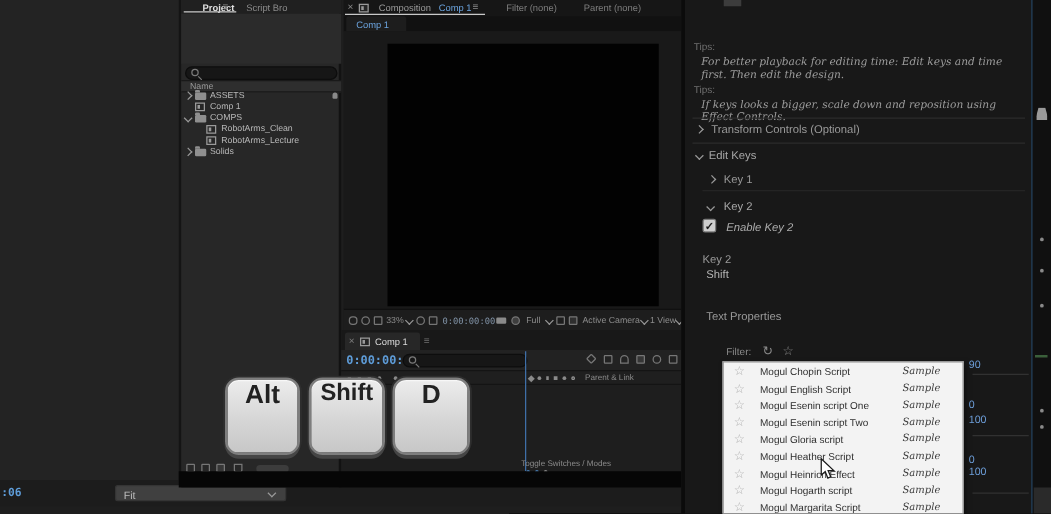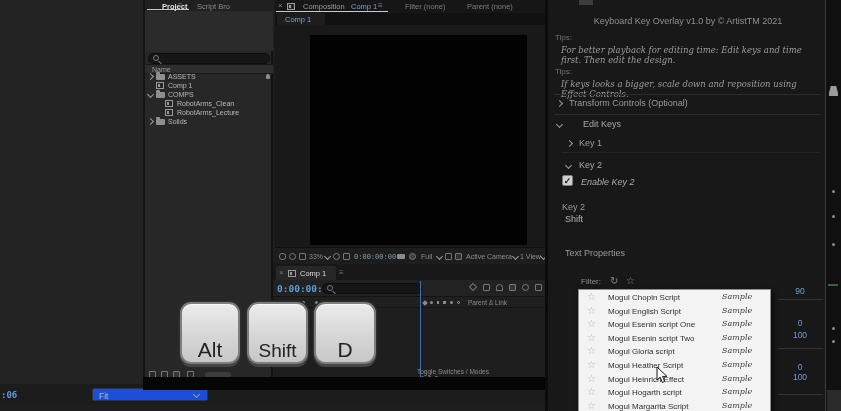--- a/index.html
+++ b/index.html
@@ -31,46 +31,46 @@
   .mag { width:6px; height:6px; border:1px solid #7a7a7a; border-radius:50%; }
   .mag::after { content:""; position:absolute; width:4px; height:1px; background:#7a7a7a; transform:rotate(45deg); left:4px; top:6px; }
   
   .gicon { width:7px; height:7px; border:1px solid #868686; border-radius:1px; opacity:.85; }
   .dot   { width:3px; height:3px; background:#8a8a8a; border-radius:50%; }
   .key {
     position:absolute; top:302px; height:62px; border-radius:11px;
     background:linear-gradient(180deg,#ececec 0%, #d6d6d6 55%, #c7c7c7 100%);
     border:2px solid #7e7e7e;
     box-shadow:0 3px 0 #454545, 0 0 0 1.5px #2e2e2e, inset 0 1px 0 #f7f7f7;
-    display:flex; align-items:flex-end; justify-content:center;
-    color:#222; font-weight:normal; z-index:30;
+    display:flex; align-items:flex-start; justify-content:center;
+    color:#222; font-weight:bold; z-index:30;
   }
   .searchbox { background:#161616; border:1px solid #0d0d0d; border-radius:6px; }
   .cb { width:11px; height:11px; background:#cfcfcf; border:1px solid #7c7c7c; border-radius:2px;
         color:#1c1c1c; font-size:9px; line-height:10px; text-align:center; font-weight:bold; }
   .fontrow { position:absolute; left:0; width:193px; height:13.6px; }
   .fontrow .star { position:absolute; left:8px; top:1px; color:#b0b0b0; font-size:10px; }
   .fontrow .fname { position:absolute; left:29px; top:3px; font-size:8px; color:#2e2e2e; }
   .fontrow .fsample { position:absolute; left:143px; top:2px; font-size:8px; color:#3d3d3d; }
   .tabline { background:#c9c9c9; height:1px; }
-  .vval { position:absolute; width:50px; text-align:center; font-size:8.5px; color:#6d9ed9; }
+  .vval { position:absolute; width:50px; text-align:left; font-size:8.5px; color:#6d9ed9; }
   .combo-arrow { position:absolute; right:1px; top:1px; width:12px; height:11px; background:#a8a8a8; }
   .combo-arrow::after { content:""; position:absolute; left:3px; top:4px;
      border-left:3px solid transparent; border-right:3px solid transparent; border-top:4px solid #2c2c2c; }
 </style>
 </head>
 <body>
 
 <div id="screen">
 
   <div class="abs" style="left:0;top:0;width:145px;height:390px;background:#232323;border-right:2px solid #141414;"></div>
 
   <div class="abs" style="left:0;top:384px;width:545px;height:21px;background:#1c1c1c;">
     <span class="abs blue mono" style="left:1px;top:6px;font-size:9px;font-weight:bold;">:06</span>
-    <div class="abs" style="left:92px;top:4px;width:116px;height:13px;background:#1d4ed8;border:1px solid #343434;border-radius:2px;">
+    <div class="abs" style="left:92px;top:4px;width:137px;height:13px;background:#404040;border:1px solid #343434;border-radius:2px;">
       <span class="abs" style="left:6px;top:2px;font-size:8.5px;color:#bdbdbd;">Fit</span>
       <span class="abs chd" style="right:8px;top:3px;"></span>
     </div>
   </div>
 
   <div class="abs" style="left:145px;top:0;width:128px;height:390px;background:#272727;border-right:2px solid #121212;">
     <div class="abs" style="left:0;top:0;width:128px;height:11px;background:#202020;">
       <span class="abs" style="left:5px;top:2px;font-size:7.5px;color:#e0e0e0;font-weight:bold;padding-left:12px;">Project</span>
       <span class="abs" style="left:33px;top:1px;font-size:8px;color:#8a8a8a;">≡</span>
       <div class="abs tabline" style="left:2px;top:9px;width:42px;"></div>
@@ -219,35 +219,34 @@
   <div class="key" style="left:247px;width:61px;">
     <span style="font-size:19px;">Shift</span>
   </div>
   <div class="key" style="left:314px;width:62px;">
     <span style="font-size:21px;">D</span>
   </div>
 
   <div class="abs" style="left:545px;top:0;width:280px;height:411px;background:#181818;border-left:3px solid #0b0b0b;">
     <div class="abs" style="left:31px;top:0;width:14px;height:5px;background:#3c3c3c;"></div>
 
-    <div class="abs" style="left:0;top:16px;width:280px;text-align:center;font-size:9px;color:#8f8f8f;">Keyboard Key Overlay v1.0 by © ArtistTM 2021</div>
 
     <span class="abs t8" style="left:7px;top:33px;color:#6f6f6f;">Tips:</span>
     <span class="abs italic-script" style="left:13px;top:45px;width:262px;font-size:8.5px;color:#9c9c9c;">For better playback for editing time: Edit keys and time first. Then edit the design.</span>
 
     <span class="abs t8" style="left:7px;top:67px;color:#6f6f6f;">Tips:</span>
     <span class="abs italic-script" style="left:13px;top:79px;width:262px;font-size:8.5px;color:#9c9c9c;">If keys looks a bigger, scale down and reposition using Effect Controls.</span>
 
     <div class="abs divider" style="left:6px;top:94px;width:266px;"></div>
     <span class="abs chr" style="left:9px;top:101px;"></span>
     <span class="abs t9" style="left:21px;top:98px;color:#9a9a9a;">Transform Controls (Optional)</span>
     <div class="abs divider" style="left:6px;top:114px;width:266px;"></div>
 
     <span class="abs chd" style="left:9px;top:122px;"></span>
-    <span class="abs t9" style="left:35px;top:119px;color:#a8a8a8;">Edit Keys</span>
+    <span class="abs t9" style="left:19px;top:119px;color:#a8a8a8;">Edit Keys</span>
 
     <span class="abs chr" style="left:19px;top:141px;"></span>
     <span class="abs t9" style="left:31px;top:138px;color:#9a9a9a;">Key 1</span>
     <div class="abs divider" style="left:14px;top:152px;width:258px;background:#242424;"></div>
 
     <span class="abs chd" style="left:18px;top:163px;"></span>
     <span class="abs t9" style="left:31px;top:160px;color:#a8a8a8;">Key 2</span>
 
     <span class="abs cb" style="left:14px;top:175px;">
       <span>✓</span>

